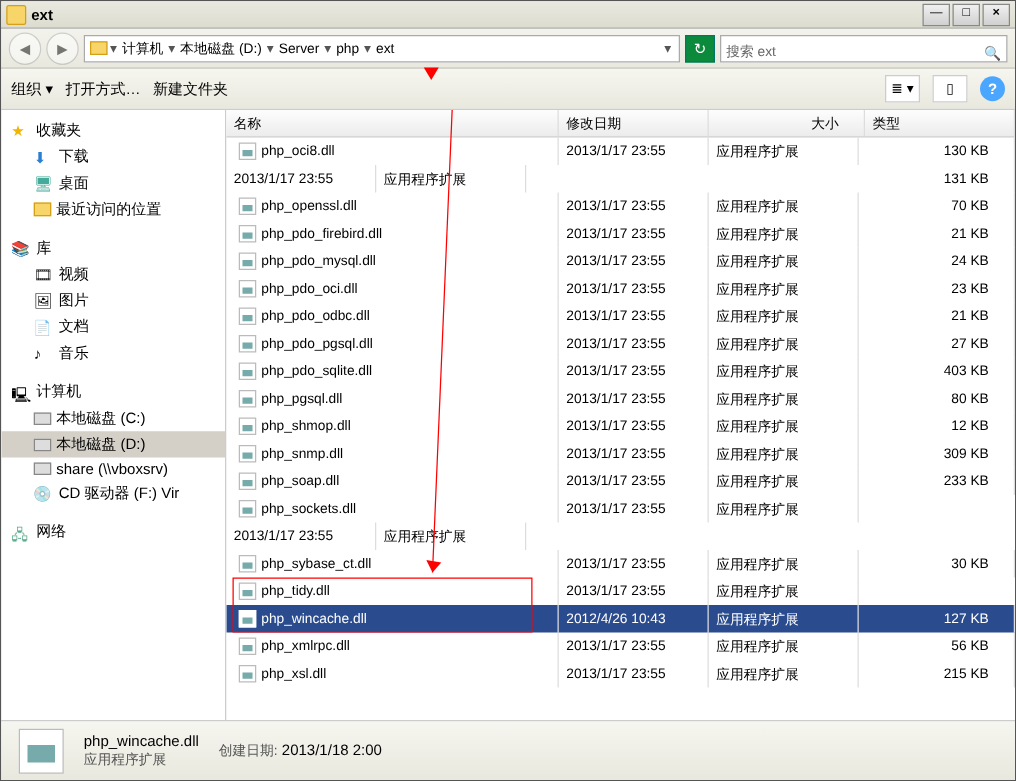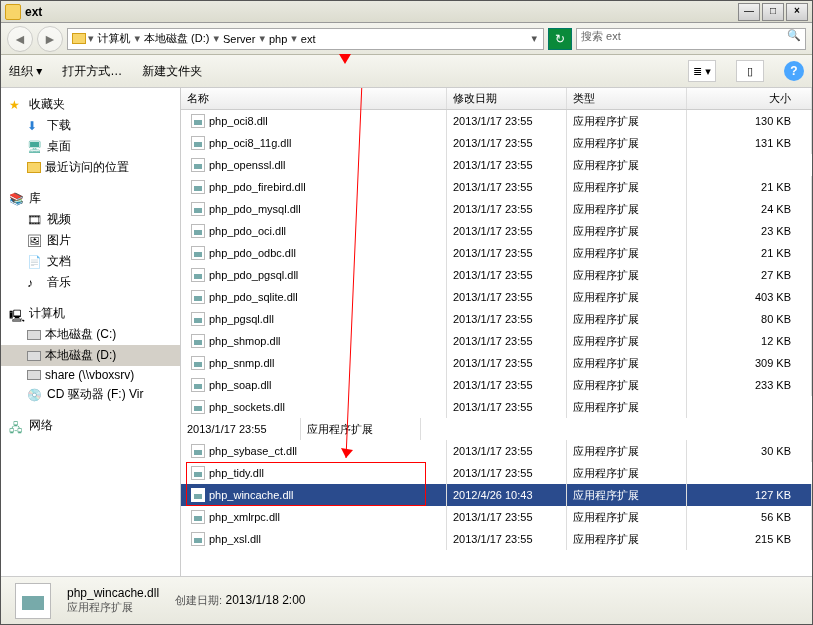--- a/index.html
+++ b/index.html
@@ -15,25 +15,25 @@
 .win-btn.close { font-weight: bold; }
 
 
 .navbar { height: 32px; background: linear-gradient(#f3f3ed,#e8e8de); display: flex; align-items: center; padding: 0 6px; gap: 4px; border-bottom: 1px solid #b8b8a8; }
 .nav-arrow { width: 26px; height: 26px; border-radius: 50%; background: #fff; border: 1px solid #aaa; display: flex; align-items: center; justify-content: center; font-size: 14px; cursor: pointer; }
 .nav-arrow.dim { opacity: .5; }
 .breadcrumb { flex: 1; height: 22px; background: #fff; border: 1px solid #aaa; display: flex; align-items: center; font-size: 11px; padding: 0 4px; overflow: hidden; }
 .breadcrumb .seg { padding: 0 2px; }
 .breadcrumb .sep { padding: 0 2px; color: #555; }
 .refresh-btn { width: 24px; height: 22px; background: #0a8a3a; color: #fff; border: 1px solid #076; display: flex; align-items: center; justify-content: center; font-size: 12px; cursor: pointer; }
-.searchbox { width: 230px; height: 22px; background: #fff; border: 1px solid #aaa; display: flex; align-items: flex-start; padding: 0 4px; font-size: 11px; color: #666; }
+.searchbox { width: 230px; height: 22px; background: #fff; border: 1px solid #aaa; display: flex; align-items: flex-end; padding: 0 4px; font-size: 11px; color: #666; }
 .searchbox .mag { margin-left: auto; color: #4a6; }
 
 
-.toolbar { height: 30px; background: linear-gradient(#f6f6f0,#e8e8de); display: flex; align-items: center; padding: 16px 8px; gap: 20px; font-size: 12px; border-bottom: 1px solid #ccc; position: relative; }
+.toolbar { height: 30px; background: linear-gradient(#f6f6f0,#e8e8de); display: flex; align-items: center; padding: 16px 8px; gap: 10px; font-size: 12px; border-bottom: 1px solid #ccc; position: relative; }
 .toolbar .tool-item { cursor: pointer; }
 .toolbar .spacer { flex: 1; }
 .view-icon { width: 28px; height: 22px; border: 1px solid #ccc; background: #fff; text-align: center; font-size: 11px; line-height: 20px; cursor: pointer; }
 .help-btn { width: 20px; height: 20px; border-radius: 50%; background: #4aa6ff; color: #fff; text-align: center; line-height: 20px; font-size: 12px; font-weight: bold; cursor: pointer; }
 
 
 .mainarea { flex: 1; display: flex; overflow: hidden; }
 .sidebar { width: 180px; border-right: 1px solid #ccc; overflow-y: auto; background: #fff; padding: 6px 0; }
 .sidebar .group-title { font-size: 12px; padding: 2px 8px; display: flex; align-items: center; gap: 4px; cursor: pointer; }
 .sidebar .item { font-size: 12px; padding: 2px 8px 2px 26px; display: flex; align-items: center; gap: 4px; cursor: pointer; white-space: nowrap; overflow: hidden; }
@@ -190,49 +190,46 @@
       <div class="group-title">
           <span class="ic ic-net">🖧</span>
           <span>网络</span>
         </div>
     </div>
 
     <div class="filelist">
       <div class="columns">
         <div class="col c-name">名称</div>
         <div class="col c-date">修改日期</div>
+        <div class="col c-size">大小</div>
         <div class="col c-type">类型</div>
-        <div class="col c-size">大小</div>
       </div>
       <div class="rows" id="rows">
           <div class="row">
             <div class="col c-name">
               <span class="dll-ic"></span>
               <span>php_oci8.dll</span>
             </div>
             <div class="col c-date">2013/1/17 23:55</div>
             <div class="col c-type">应用程序扩展</div>
             <div class="col c-size">130 KB</div>
           </div>
           <div class="row">
-            <div class="col c-name">
-              <span class="dll-ic"></span>
-              <span>php_oci8_11g.dll</span>
-            </div>
             <div class="col c-date">2013/1/17 23:55</div>
             <div class="col c-type">应用程序扩展</div>
             <div class="col c-size">131 KB</div>
           </div>
           <div class="row">
             <div class="col c-name">
               <span class="dll-ic"></span>
               <span>php_openssl.dll</span>
             </div>
             <div class="col c-date">2013/1/17 23:55</div>
             <div class="col c-type">应用程序扩展</div>
+            <div class="col c-size">70 KB</div>
           </div>
           <div class="row">
             <div class="col c-name">
               <span class="dll-ic"></span>
               <span>php_pdo_firebird.dll</span>
             </div>
             <div class="col c-date">2013/1/17 23:55</div>
             <div class="col c-type">应用程序扩展</div>
             <div class="col c-size">21 KB</div>
           </div>

